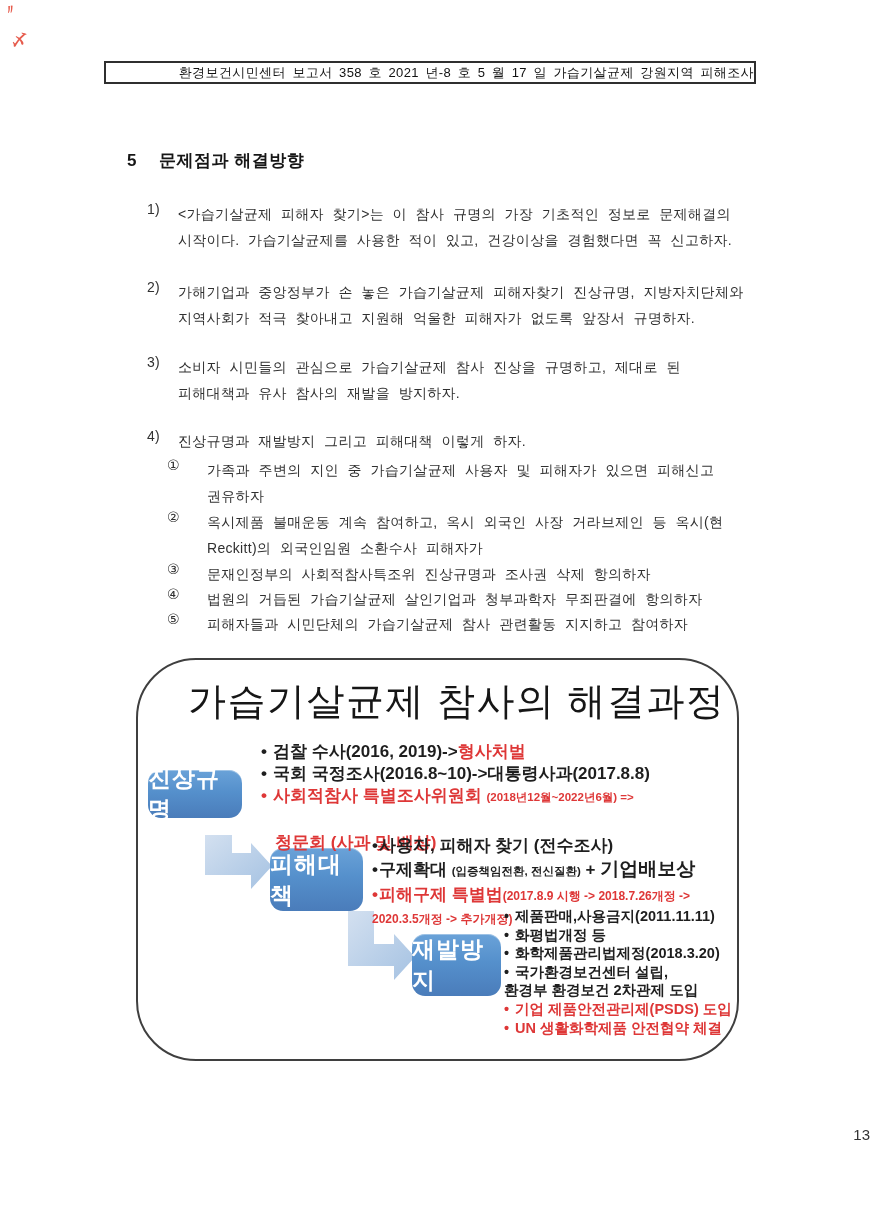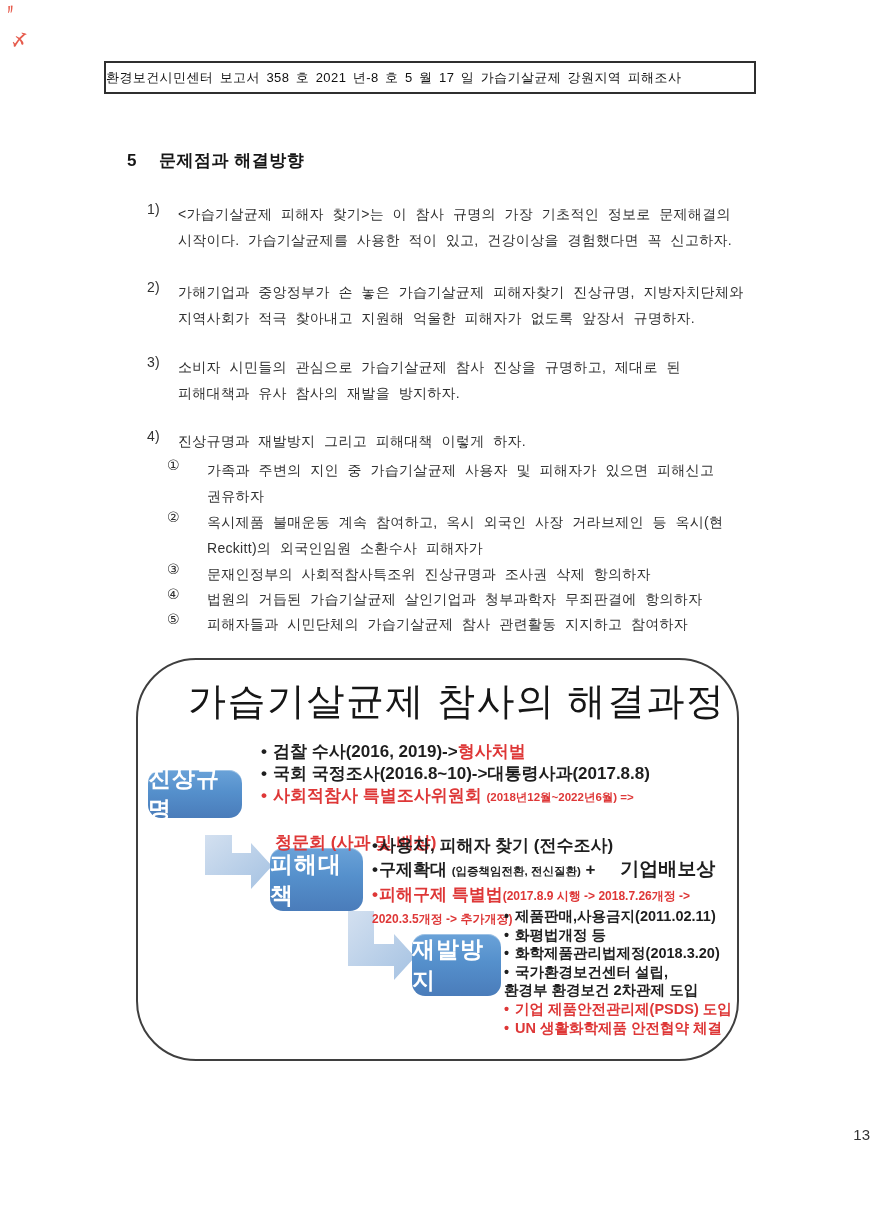--- a/index.html
+++ b/index.html
@@ -7,23 +7,23 @@
     position:relative;width:870px;height:1230px;background:#ffffff;overflow:hidden;
     font-family:"Liberation Sans","DejaVu Sans",sans-serif;color:#2b2b2b;
   }
   
   .red-mark{position:absolute;color:#e2402f;font-size:13px;font-weight:bold;opacity:.85;}
   .mark1{left:4px;top:1px;transform:rotate(-8deg);}
   .mark2{left:12px;top:31px;transform:rotate(4deg);font-size:15px;}
 
   
   .header-box{
-    position:absolute;left:104px;top:61px;width:652px;height:33px;
+    position:absolute;left:104px;top:61px;width:652px;height:23px;
     border:2px solid #2f2f2f;box-sizing:border-box;
-    display:flex;align-items:center;justify-content:flex-start;
+    display:flex;align-items:center;justify-content:flex-end;
     font-size:13px;color:#111;letter-spacing:.4px;word-spacing:2.5px;font-weight:500;
   }
 
   .section-heading{
     position:absolute;left:127px;top:149px;font-size:17px;font-weight:bold;color:#161616;
     letter-spacing:.5px;
   }
   .section-heading .num{margin-right:22px;}
 
   .para{position:absolute;font-size:14px;line-height:26px;color:#303030;
@@ -51,21 +51,21 @@
   .stage3{left:412px;top:934px;width:89px;height:62px;}
   .arrows{position:absolute;left:0;top:0;width:870px;height:1230px;pointer-events:none;}
 
   .dlist{position:absolute;color:#1e1e1e;font-weight:bold;white-space:nowrap;}
   .dlist .line{display:block;}
   .red{color:#de3737;}
   .small{font-size:11.5px;letter-spacing:0;}
   .list1{left:261px;top:741px;font-size:17px;line-height:22px;}
   .list1 .indent{padding-left:14px;margin-top:24px;}
   .list2{left:372px;top:834px;font-size:17px;line-height:23px;}
-  .list2 .big{font-size:19px;margin-left:20px;}
+  .list2 .big{font-size:19px;}
   .list2 .small2{font-size:12px;}
   .list3{left:504px;top:907px;font-size:14.5px;line-height:18.6px;}
   .bullet-gap{margin-right:6px;}
   .bullet-tight{margin-right:1px;}
 
   .page-number{
     position:absolute;left:0;top:1126px;width:870px;text-align:right;
     font-size:15px;color:#333;
   }
 </style>
@@ -167,21 +167,21 @@
   </div>
 
   <div class="dlist list2">
     <span class="line"><span class="bullet-tight">•</span><span>사용자, 피해자 찾기 (전수조사)</span></span>
     <span class="line"><span class="bullet-tight">•</span><span>구제확대 </span><span class="small">(입증책임전환, 전신질환)</span><span> + </span><span class="big">기업배보상</span></span>
     <span class="line red"><span class="bullet-tight">•</span><span>피해구제 특별법</span><span class="small2">(2017.8.9 시행 -&gt; 2018.7.26개정 -&gt;</span></span>
     <span class="line red small2">2020.3.5개정 -&gt; 추가개정)</span>
   </div>
 
   <div class="dlist list3">
-    <span class="line"><span class="bullet-gap">•</span><span>제품판매,사용금지(2011.02.11)</span></span>
+    <span class="line"><span class="bullet-gap">•</span><span>제품판매,사용금지(2011.11.11)</span></span>
     <span class="line"><span class="bullet-gap">•</span><span>화평법개정 등</span></span>
     <span class="line"><span class="bullet-gap">•</span><span>화학제품관리법제정(2018.3.20)</span></span>
     <span class="line"><span class="bullet-gap">•</span><span>국가환경보건센터 설립,</span></span>
     <span class="line">환경부 환경보건 2차관제 도입</span>
     <span class="line red"><span class="bullet-gap">•</span><span>기업 제품안전관리제(PSDS) 도입</span></span>
     <span class="line red"><span class="bullet-gap">•</span><span>UN 생활화학제품 안전협약 체결</span></span>
   </div>
 
   <div class="page-number">13</div>
 </div>

